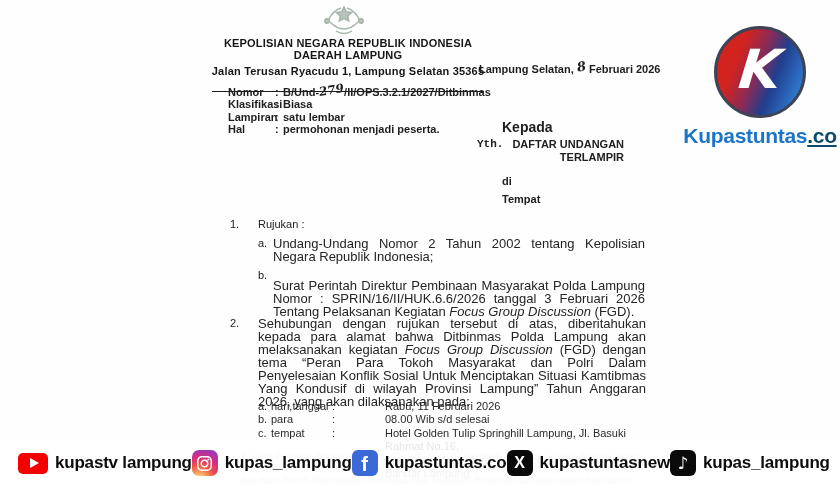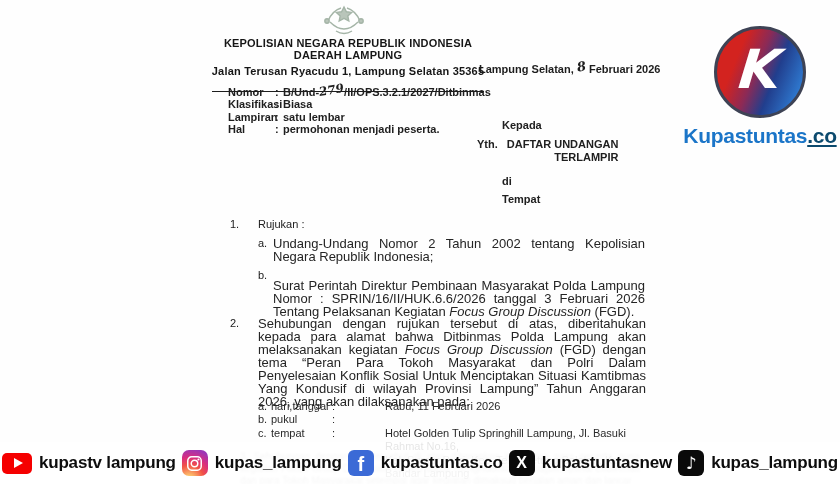--- a/index.html
+++ b/index.html
@@ -19,23 +19,23 @@
   .dateline { position:absolute; left:479px; top:61px; font-size:11px; font-weight:bold; color:#1d1d1d; white-space:nowrap; }
   .hand { font-family:"DejaVu Serif",serif; font-style:italic; font-weight:bold; display:inline-block; transform:rotate(-10deg); font-size:13px; position:relative; top:-2px; }
 
   
   .meta { position:absolute; left:228px; top:86px; font-size:11px; line-height:12.4px; color:#1e1e1e; font-weight:bold; }
   .meta-row { white-space:nowrap; }
   .meta-label { display:inline-block; width:47px; }
   .meta-sep { display:inline-block; width:8px; }
 
   
-  .kepada  { position:absolute; left:502px; top:119px; font-size:11px; font-weight:bold; }
+  .kepada  { position:absolute; left:502px; top:119px; font-size:14px; font-weight:bold; }
   .yth-row { position:absolute; left:477px; top:138px; font-size:11px; font-weight:bold; display:flex; }
-  .yth     { margin-right:9px; }
+  .yth     { margin-right:9px;font-family:Liberation Mono, monospace; }
   .yth-name div { line-height:13px;text-align:right; }
   .di      { position:absolute; left:502px; top:175px; font-size:11px; font-weight:bold; }
   .tempat  { position:absolute; left:502px; top:193px; font-size:11px; font-weight:bold; }
 
   
   .num  { position:absolute; font-size:11px; }
   .para { position:absolute; font-size:13px; line-height:13px; text-align:justify; color:#242424; }
   .it   { font-style:italic; }
   .item1-num   { left:230px; top:218px; }
   .item1-title { left:258px; top:218px; }
@@ -67,21 +67,21 @@
     box-shadow:0 0 0 2px rgba(255,255,255,.9);
   }
   .brand-k { color:#fff; font-weight:bold; font-style:italic; font-size:54px; line-height:54px;
              font-family:"DejaVu Sans",sans-serif; transform:skew(-6deg); padding-bottom:4px; }
   .brand-word { margin-top:6px; font-size:21px; font-weight:bold; letter-spacing:-.3px; white-space:nowrap; }
 
   
   .footer {
     position:absolute; left:0; bottom:0; width:840px; height:42px; z-index:5;
     background:rgba(255,255,255,.88);
-    display:flex; align-items:center; justify-content:space-between; padding:0 2px;
+    display:flex; align-items:center; justify-content:space-between; padding:0 18px;
   }
   .social { display:flex; align-items:center; gap:7px; cursor:pointer; }
   .handle { font-size:17px; font-weight:bold; color:#0d0d0d; white-space:nowrap; letter-spacing:-.2px; }
   .ic { display:flex; align-items:center; justify-content:center; flex:none; }
   .ic-yt { width:30px; height:21px; background:#f50000; border-radius:5px; }
   .ic-yt .tri { width:0; height:0; border-left:9px solid #fff; border-top:5.5px solid transparent; border-bottom:5.5px solid transparent; margin-left:2px; }
   .ic-ig { width:26px; height:26px; border-radius:7px;
            background:radial-gradient(circle at 28% 115%, #fed373 8%, #f15245 42%, #d92e7f 64%, #9b36b7 88%); }
   .ic-fb { width:26px; height:26px; border-radius:6px; background:#3b6ad6; color:#fff; font-weight:bold; font-size:20px; padding-top:3px; }
   .ic-x  { width:26px; height:26px; border-radius:6px; background:#0a0a0a; color:#fff; font-weight:bold; font-size:16px; }
@@ -157,22 +157,23 @@
 
   <div class="details">
     <div class="d-row">
       <span class="d-num">a.</span>
       <span class="d-label">hari,tanggal</span>
       <span class="d-sep">:</span>
       <span class="d-val">Rabu, 11 Februari 2026</span>
     </div>
     <div class="d-row">
       <span class="d-num">b.</span>
-      <span class="d-label">pukul</span>
+      <span class="d-label">para</span>
       <span class="d-sep">:</span>
+      <span class="d-val">08.00 Wib s/d selesai</span>
     </div>
     <div class="d-row">
       <span class="d-num">c.</span>
       <span class="d-label">tempat</span>
       <span class="d-sep">:</span>
       <span class="d-val">
         <span>Hotel Golden Tulip Springhill Lampung, Jl. Basuki Rahmat No.16,</span><br>
         <span class="d-val2">Kel. Sumur Putri, Kec. Teluk betung Selatan, Kota Bandar Lampung</span>
       </span>
     </div>

